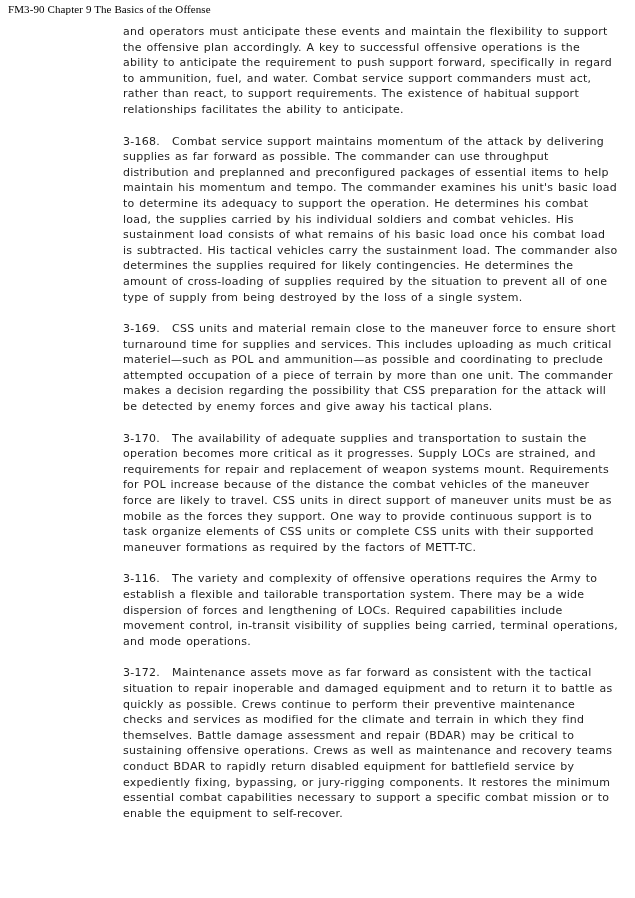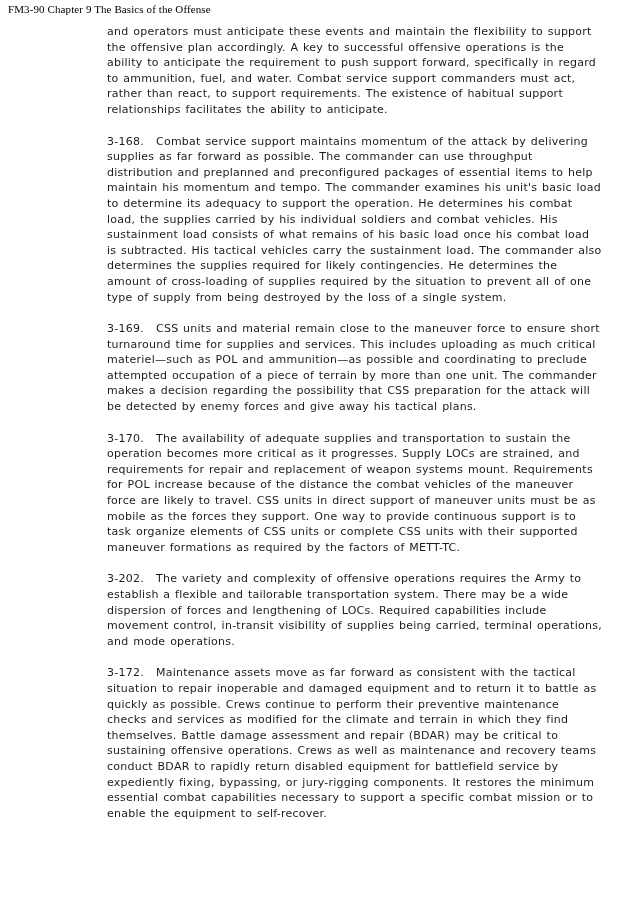--- a/index.html
+++ b/index.html
@@ -20,21 +20,21 @@
     top: 3px;
     left: 8px;
     font-family: "Liberation Serif", serif;
     font-size: 11px;
     color: #000000;
     letter-spacing: 0.1px;
   }
   .content {
     position: absolute;
     top: 24px;
-    left: 107px;
+    left: 123px;
     width: 496px;
     font-size: 11px;
     line-height: 15.6px;
     letter-spacing: 0.25px;
     word-spacing: 1px;
     text-align: left;
   }
   .content p {
     margin: 0 0 16px 0;
   }
@@ -51,17 +51,17 @@
 <div class="content">
 
   <p><span>and operators must anticipate these events and maintain the flexibility to support the offensive plan accordingly. A key to successful offensive operations is the ability to anticipate the requirement to push support forward, specifically in regard to ammunition, fuel, and water. Combat service support commanders must act, rather than react, to support requirements. The existence of habitual support relationships facilitates the ability to anticipate.</span></p>
 
   <p><span class="para-num">3-168.</span><span>Combat service support maintains momentum of the attack by delivering supplies as far forward as possible. The commander can use throughput distribution and preplanned and preconfigured packages of essential items to help maintain his momentum and tempo. The commander examines his unit's basic load to determine its adequacy to support the operation. He determines his combat load, the supplies carried by his individual soldiers and combat vehicles. His sustainment load consists of what remains of his basic load once his combat load is subtracted. His tactical vehicles carry the sustainment load. The commander also determines the supplies required for likely contingencies. He determines the amount of cross-loading of supplies required by the situation to prevent all of one type of supply from being destroyed by the loss of a single system.</span></p>
 
   <p><span class="para-num">3-169.</span><span>CSS units and material remain close to the maneuver force to ensure short turnaround time for supplies and services. This includes uploading as much critical materiel—such as POL and ammunition—as possible and coordinating to preclude attempted occupation of a piece of terrain by more than one unit. The commander makes a decision regarding the possibility that CSS preparation for the attack will be detected by enemy forces and give away his tactical plans.</span></p>
 
   <p><span class="para-num">3-170.</span><span>The availability of adequate supplies and transportation to sustain the operation becomes more critical as it progresses. Supply LOCs are strained, and requirements for repair and replacement of weapon systems mount. Requirements for POL increase because of the distance the combat vehicles of the maneuver force are likely to travel. CSS units in direct support of maneuver units must be as mobile as the forces they support. One way to provide continuous support is to task organize elements of CSS units or complete CSS units with their supported maneuver formations as required by the factors of METT-TC.</span></p>
 
-  <p><span class="para-num">3-202.</span><span>The variety and complexity of offensive operations requires the Army to establish a flexible and tailorable transportation system. There may be a wide dispersion of forces and lengthening of LOCs. Required capabilities include movement control, in-transit visibility of supplies being carried, terminal operations, and mode operations.</span></p>
+  <p><span class="para-num">3-116.</span><span>The variety and complexity of offensive operations requires the Army to establish a flexible and tailorable transportation system. There may be a wide dispersion of forces and lengthening of LOCs. Required capabilities include movement control, in-transit visibility of supplies being carried, terminal operations, and mode operations.</span></p>
 
   <p><span class="para-num">3-172.</span><span>Maintenance assets move as far forward as consistent with the tactical situation to repair inoperable and damaged equipment and to return it to battle as quickly as possible. Crews continue to perform their preventive maintenance checks and services as modified for the climate and terrain in which they find themselves. Battle damage assessment and repair (BDAR) may be critical to sustaining offensive operations. Crews as well as maintenance and recovery teams conduct BDAR to rapidly return disabled equipment for battlefield service by expediently fixing, bypassing, or jury-rigging components. It restores the minimum essential combat capabilities necessary to support a specific combat mission or to enable the equipment to self-recover.</span></p>
 
 </div>
 
 </body></html>

